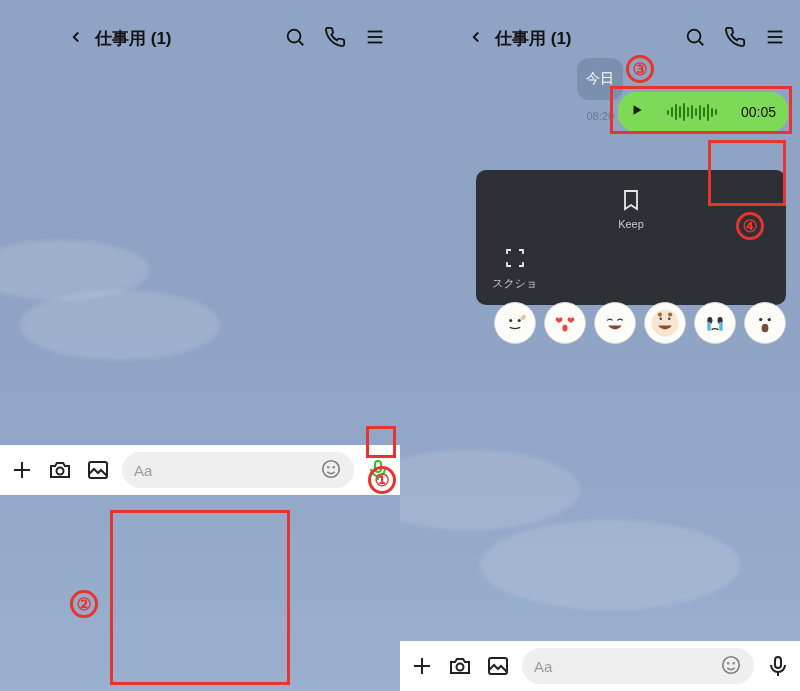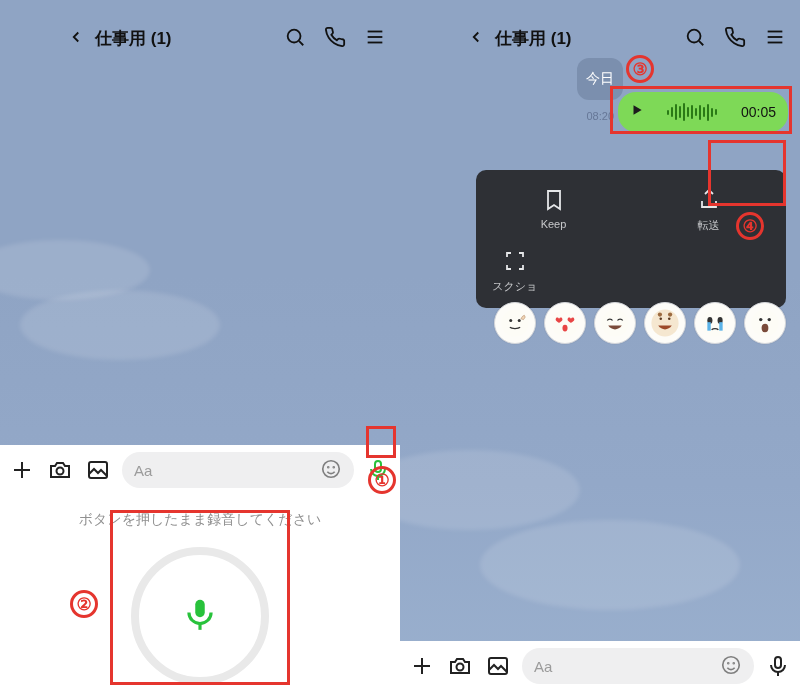--- a/index.html
+++ b/index.html
@@ -124,32 +124,20 @@
       </div>
       <div class="icon micbtn green">
         <svg width="24" height="24" viewBox="0 0 24 24" fill="none" stroke="currentColor" stroke-width="2">
             <rect x="9" y="3" width="6" height="11" rx="3"></rect>
             <path d="M5 11a7 7 0 0 0 14 0"></path>
             <line x1="12" y1="18" x2="12" y2="22"></line>
           </svg>
       </div>
     </div>
 
-    <div class="recpanel">
-      <div class="rectext">ボタンを押したまま録音してください</div>
-      <div class="recring">
-        <div class="recmic">
-          <svg width="38" height="38" viewBox="0 0 24 24" fill="currentColor">
-              <rect x="9" y="3" width="6" height="11" rx="3"></rect>
-              <path d="M5 11a7 7 0 0 0 14 0" fill="none" stroke="currentColor" stroke-width="2"></path>
-              <line x1="12" y1="18" x2="12" y2="22" stroke="currentColor" stroke-width="2"></line>
-            </svg>
-        </div>
-      </div>
-    </div>
 
     <div class="redbox" style="left:366px; top:426px; width:30px; height:32px;"></div>
     <div class="annot" style="left:368px; top:466px;">
         <span class="circ">①</span>
       </div>
     <div class="redbox" style="left:110px; top:510px; width:180px; height:175px;"></div>
     <div class="annot" style="left:70px; top:590px;">
         <span class="circ">②</span>
       </div>
   </div>
@@ -216,28 +204,20 @@
       </div>
 
       <div class="ctxmenu">
         <div class="ctxrow">
           <div class="ctxitem">
             <svg width="24" height="24" viewBox="0 0 24 24" fill="none" stroke="currentColor" stroke-width="1.8">
                 <path d="M6 3h12v18l-6-4-6 4z"></path>
               </svg>
             <span class="ilabel">Keep</span>
           </div>
-          <div class="ctxitem">
-            <svg width="24" height="24" viewBox="0 0 24 24" fill="none" stroke="currentColor" stroke-width="1.8">
-                <path d="M12 3v10"></path>
-                <polyline points="8 6 12 2 16 6"></polyline>
-                <path d="M5 13v6h14v-6"></path>
-              </svg>
-            <span class="ilabel">転送</span>
-          </div>
         </div>
         <div class="ctxrow second">
           <div class="ctxitem">
             <svg width="24" height="24" viewBox="0 0 24 24" fill="none" stroke="currentColor" stroke-width="1.8">
                 <path d="M4 8V4h4"></path>
                 <path d="M20 8V4h-4"></path>
                 <path d="M4 16v4h4"></path>
                 <path d="M20 16v4h-4"></path>
               </svg>
             <span class="ilabel">スクショ</span>

